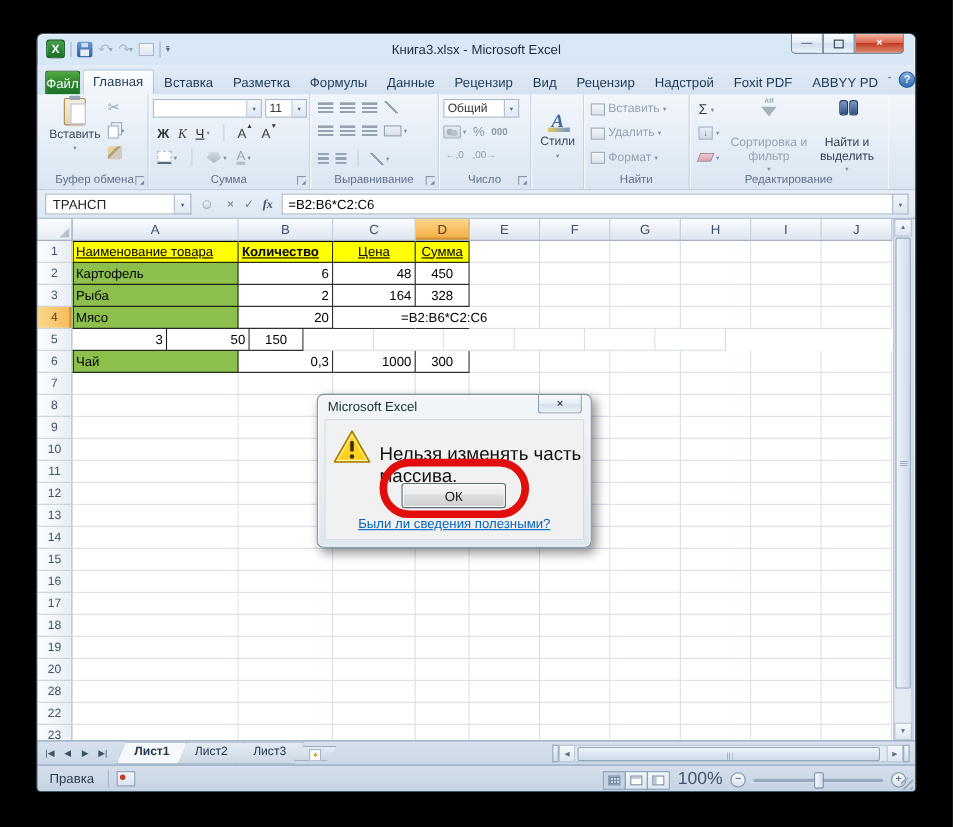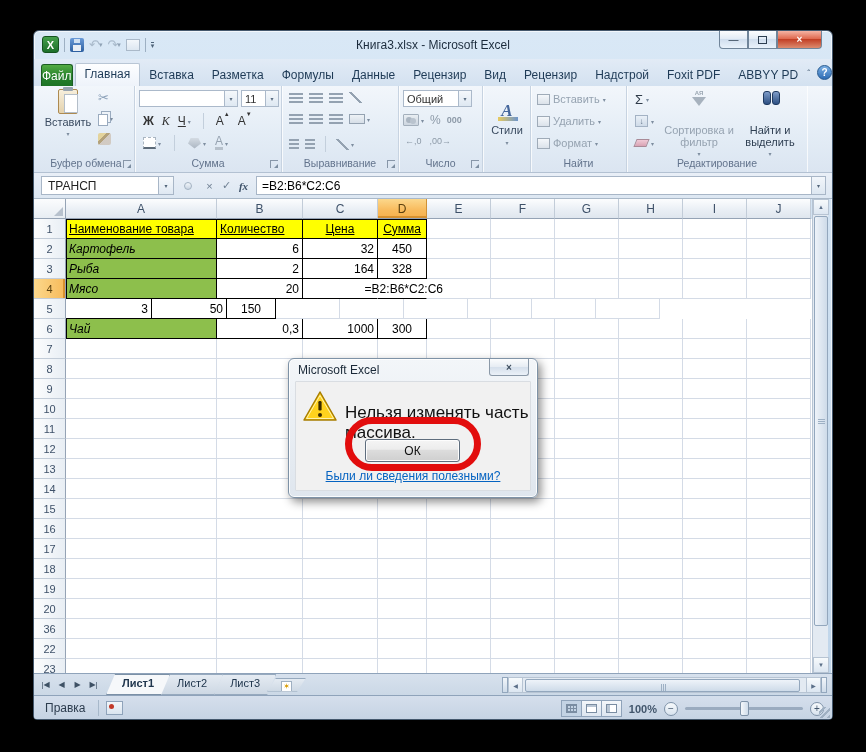--- a/index.html
+++ b/index.html
@@ -133,21 +133,21 @@
             box-shadow:inset 0 -2px 0 #d8912f;color:#5c400e;}
   #rows{position:absolute;left:0;top:188px;width:778px;height:454px;overflow:hidden;background:#fff;}
   .grow{display:flex;height:20px;}
   .rowh{width:32px;height:20px;border-right:1px solid #95a3b5;border-bottom:1px solid #c2ccd8;font-size:11px;color:#3e5169;
         background:linear-gradient(90deg,#fcfdfe,#e8eef4);display:flex;align-items:center;justify-content:center;flex:none;}
   .rowh.sel{background:linear-gradient(90deg,#fcd88c,#f7ba5a);box-shadow:inset -2px 0 0 #d8912f;color:#5c400e;}
   .cell{height:20px;border-right:1px solid #d4dbe6;border-bottom:1px solid #d4dbe6;background:#fff;flex:none;
         font-size:12px;color:#000;display:flex;align-items:center;padding:0 3px;white-space:nowrap;overflow:hidden;}
   .cell.th{background:#ffff00;border-right-color:#000;border-bottom-color:#000;text-decoration:underline;}
   .cell.ctr{justify-content:center;}
-  .cell.name{background:#8dbf4c;border-right-color:#000;border-bottom-color:#000;font-style:italic;}
+  .cell.name{background:#8dbf4c;border-right-color:#000;border-bottom-color:#000;}
   .cell.num{border-right-color:#000;border-bottom-color:#000;justify-content:flex-end;}
   .cell.sum{border-right-color:#000;border-bottom-color:#000;justify-content:center;}
   .cell.editcell{border-right-color:#fff;border-bottom-color:#000;background:#fff;}
   #editov{position:absolute;left:270px;top:249px;width:140px;height:18px;background:#fff;z-index:2;
           font-size:12px;color:#000;display:flex;align-items:center;justify-content:flex-end;padding-right:1px;}
   
   .vs{position:absolute;left:778px;top:168px;width:16px;height:474px;background:#e3eaf2;border-left:1px solid #b7c4d3;}
   .vsar{position:absolute;left:0;width:16px;height:16px;background:linear-gradient(#f7fafc,#dce6f1);border:1px solid #b7c4d3;
         display:flex;align-items:center;justify-content:center;font-size:6px;color:#5c7089;}
   .vthumb{position:absolute;left:1px;width:14px;top:17px;height:410px;border:1px solid #93a7bd;border-radius:2px;
@@ -185,21 +185,21 @@
   .macro:after{content:"";position:absolute;left:2px;top:2px;width:5px;height:5px;border-radius:50%;background:#c23a2a;}
   .sdiv{position:absolute;left:64px;top:4px;width:1px;height:16px;background:#a7b8ca;}
   .sright{position:absolute;right:8px;top:4px;display:flex;align-items:center;gap:7px;}
   .vwg{display:flex;}
   .vwb{width:21px;height:17px;border:1px solid #8fa3ba;margin-left:-1px;background:linear-gradient(#f4f7fa,#dde6f0);
        display:flex;align-items:center;justify-content:center;}
   .vwb.on{background:#c3d3e4;}
   .vw1{width:11px;height:9px;background:repeating-linear-gradient(#7a8da2 0 1px,transparent 1px 3px),repeating-linear-gradient(90deg,#7a8da2 0 1px,transparent 1px 3px);border:1px solid #7a8da2;}
   .vw2{width:11px;height:9px;border:1px solid #7a8da2;background:#fff;box-shadow:inset 0 2px 0 #b9c6d4;}
   .vw3{width:11px;height:9px;border:1px solid #7a8da2;background:#fff;box-shadow:inset 3px 0 0 #b9c6d4;}
-  .zlbl{font-size:11px;color:#42566c;font-weight:bold;}
+  .zlbl{font-size:16px;color:#42566c;}
   .zbtn{width:14px;height:14px;border-radius:50%;border:1px solid #7f93a9;background:linear-gradient(#f7fafc,#d7e2ee);
         display:flex;align-items:center;justify-content:center;font-size:10px;color:#42566c;line-height:10px;}
   .ztrack{width:118px;height:3px;background:#9aabbf;border-radius:2px;position:relative;}
   .ztick{position:absolute;left:50%;top:-3px;width:1px;height:9px;background:#7f93a9;}
   .zthumb{position:absolute;left:50%;top:-6px;width:9px;height:15px;margin-left:-4px;border:1px solid #7f93a9;border-radius:2px;
           background:linear-gradient(90deg,#f5f8fb,#cfdcea);}
   .grip{position:absolute;right:2px;bottom:2px;width:11px;height:11px;
         background:repeating-linear-gradient(135deg,transparent 0 3px,#9fb0c2 3px 5px);}
   
   .dlg{position:absolute;left:254px;top:327px;width:250px;height:140px;border-radius:6px;
@@ -469,35 +469,35 @@
         <div class="colh" style="width: 64px;">G</div>
         <div class="colh" style="width: 64px;">H</div>
         <div class="colh" style="width: 64px;">I</div>
         <div class="colh" style="width: 64px;">J</div>
       </div>
 
   <div id="rows">
         <div class="grow">
           <div class="rowh">1</div>
           <div class="cell th" style="width: 151px; box-shadow: rgb(0, 0, 0) 1px 0px 0px inset, rgb(0, 0, 0) 0px 1px 0px inset;">Наименование товара</div>
-          <div class="cell th" style="width: 86px; box-shadow: rgb(0, 0, 0) 0px 1px 0px inset;">Количество</div>
+          <div class="cell th" style="width: 86px; box-shadow: rgb(0, 0, 0) 0px 1px 0px inset; font-weight: bold;">Количество</div>
           <div class="cell th ctr" style="width: 75px; box-shadow: rgb(0, 0, 0) 0px 1px 0px inset;">Цена</div>
           <div class="cell th ctr" style="width: 49px; box-shadow: rgb(0, 0, 0) 0px 1px 0px inset;">Сумма</div>
           <div class="cell" style="width: 64px;"></div>
           <div class="cell" style="width: 64px;"></div>
           <div class="cell" style="width: 64px;"></div>
           <div class="cell" style="width: 64px;"></div>
           <div class="cell" style="width: 64px;"></div>
           <div class="cell" style="width: 64px;"></div>
         </div>
         <div class="grow">
           <div class="rowh">2</div>
           <div class="cell name" style="width: 151px; box-shadow: rgb(0, 0, 0) 1px 0px 0px inset;">Картофель</div>
           <div class="cell num" style="width: 86px;">6</div>
-          <div class="cell num" style="width: 75px;">32</div>
+          <div class="cell num" style="width: 75px;">48</div>
           <div class="cell sum" style="width: 49px;">450</div>
           <div class="cell" style="width: 64px;"></div>
           <div class="cell" style="width: 64px;"></div>
           <div class="cell" style="width: 64px;"></div>
           <div class="cell" style="width: 64px;"></div>
           <div class="cell" style="width: 64px;"></div>
           <div class="cell" style="width: 64px;"></div>
         </div>
         <div class="grow">
           <div class="rowh">3</div>
@@ -726,21 +726,21 @@
           <div class="cell" style="width: 75px;"></div>
           <div class="cell" style="width: 49px;"></div>
           <div class="cell" style="width: 64px;"></div>
           <div class="cell" style="width: 64px;"></div>
           <div class="cell" style="width: 64px;"></div>
           <div class="cell" style="width: 64px;"></div>
           <div class="cell" style="width: 64px;"></div>
           <div class="cell" style="width: 64px;"></div>
         </div>
         <div class="grow">
-          <div class="rowh">36</div>
+          <div class="rowh">28</div>
           <div class="cell" style="width: 151px;"></div>
           <div class="cell" style="width: 86px;"></div>
           <div class="cell" style="width: 75px;"></div>
           <div class="cell" style="width: 49px;"></div>
           <div class="cell" style="width: 64px;"></div>
           <div class="cell" style="width: 64px;"></div>
           <div class="cell" style="width: 64px;"></div>
           <div class="cell" style="width: 64px;"></div>
           <div class="cell" style="width: 64px;"></div>
           <div class="cell" style="width: 64px;"></div>

